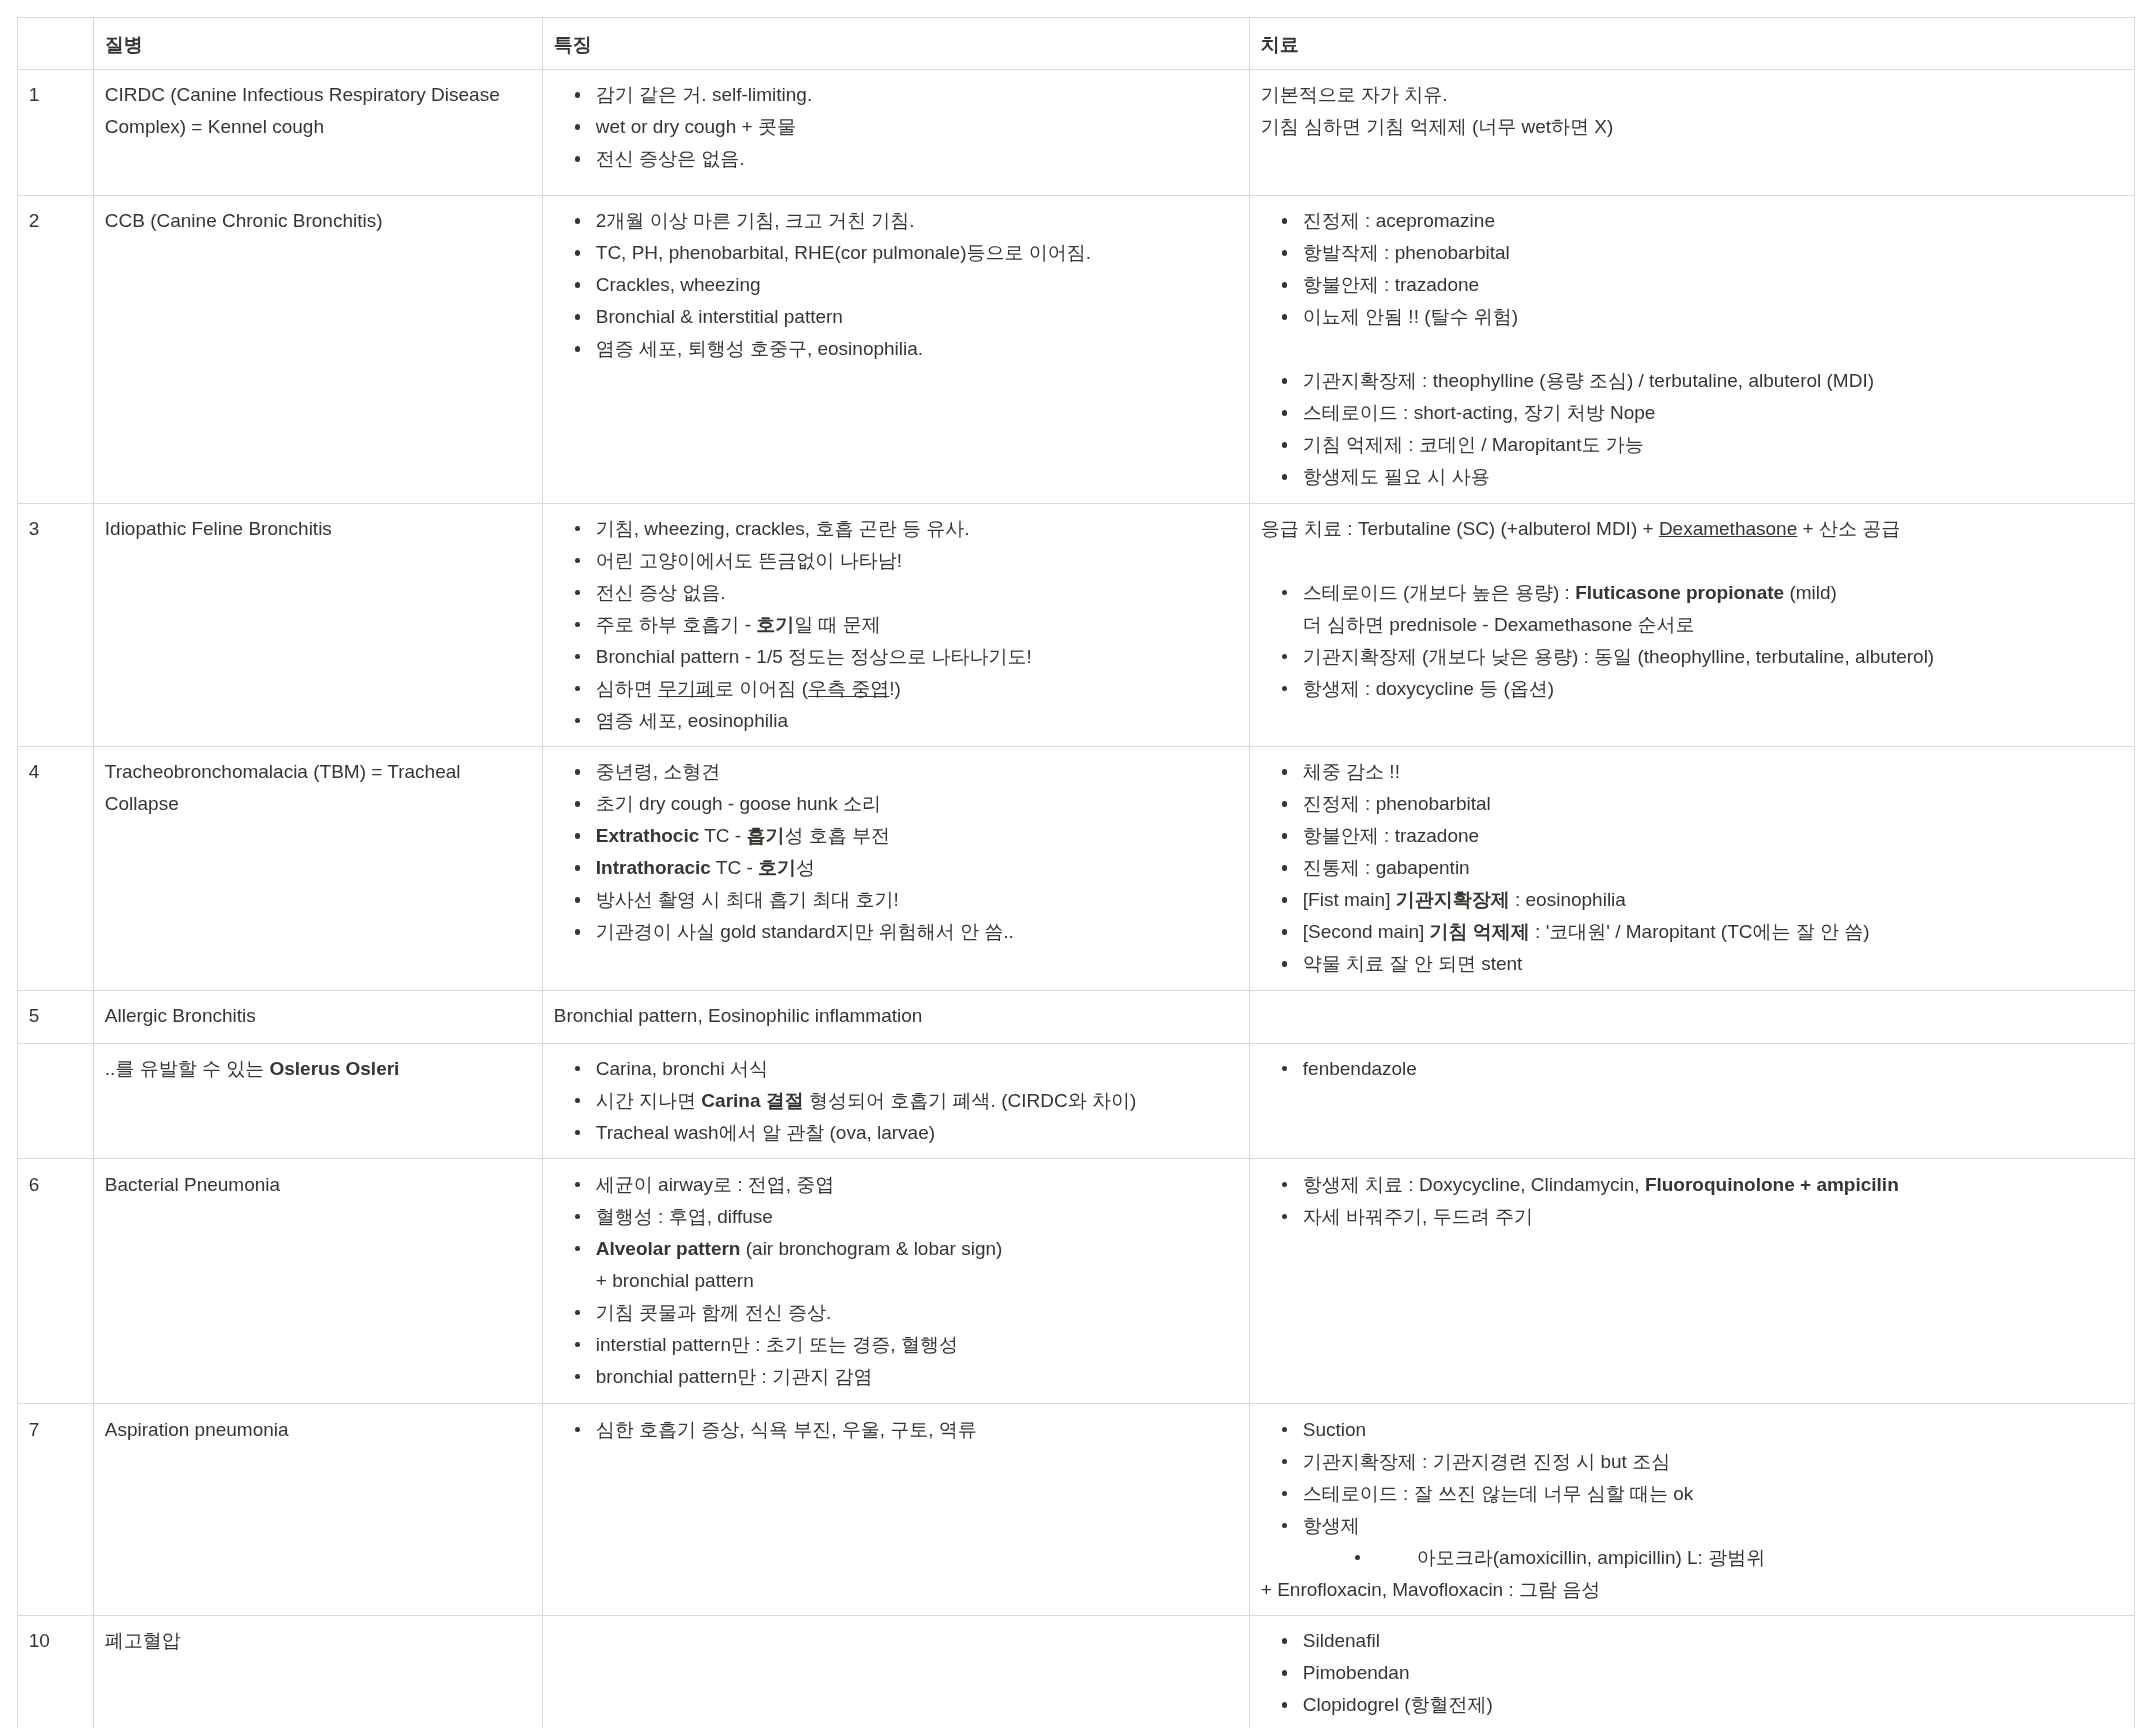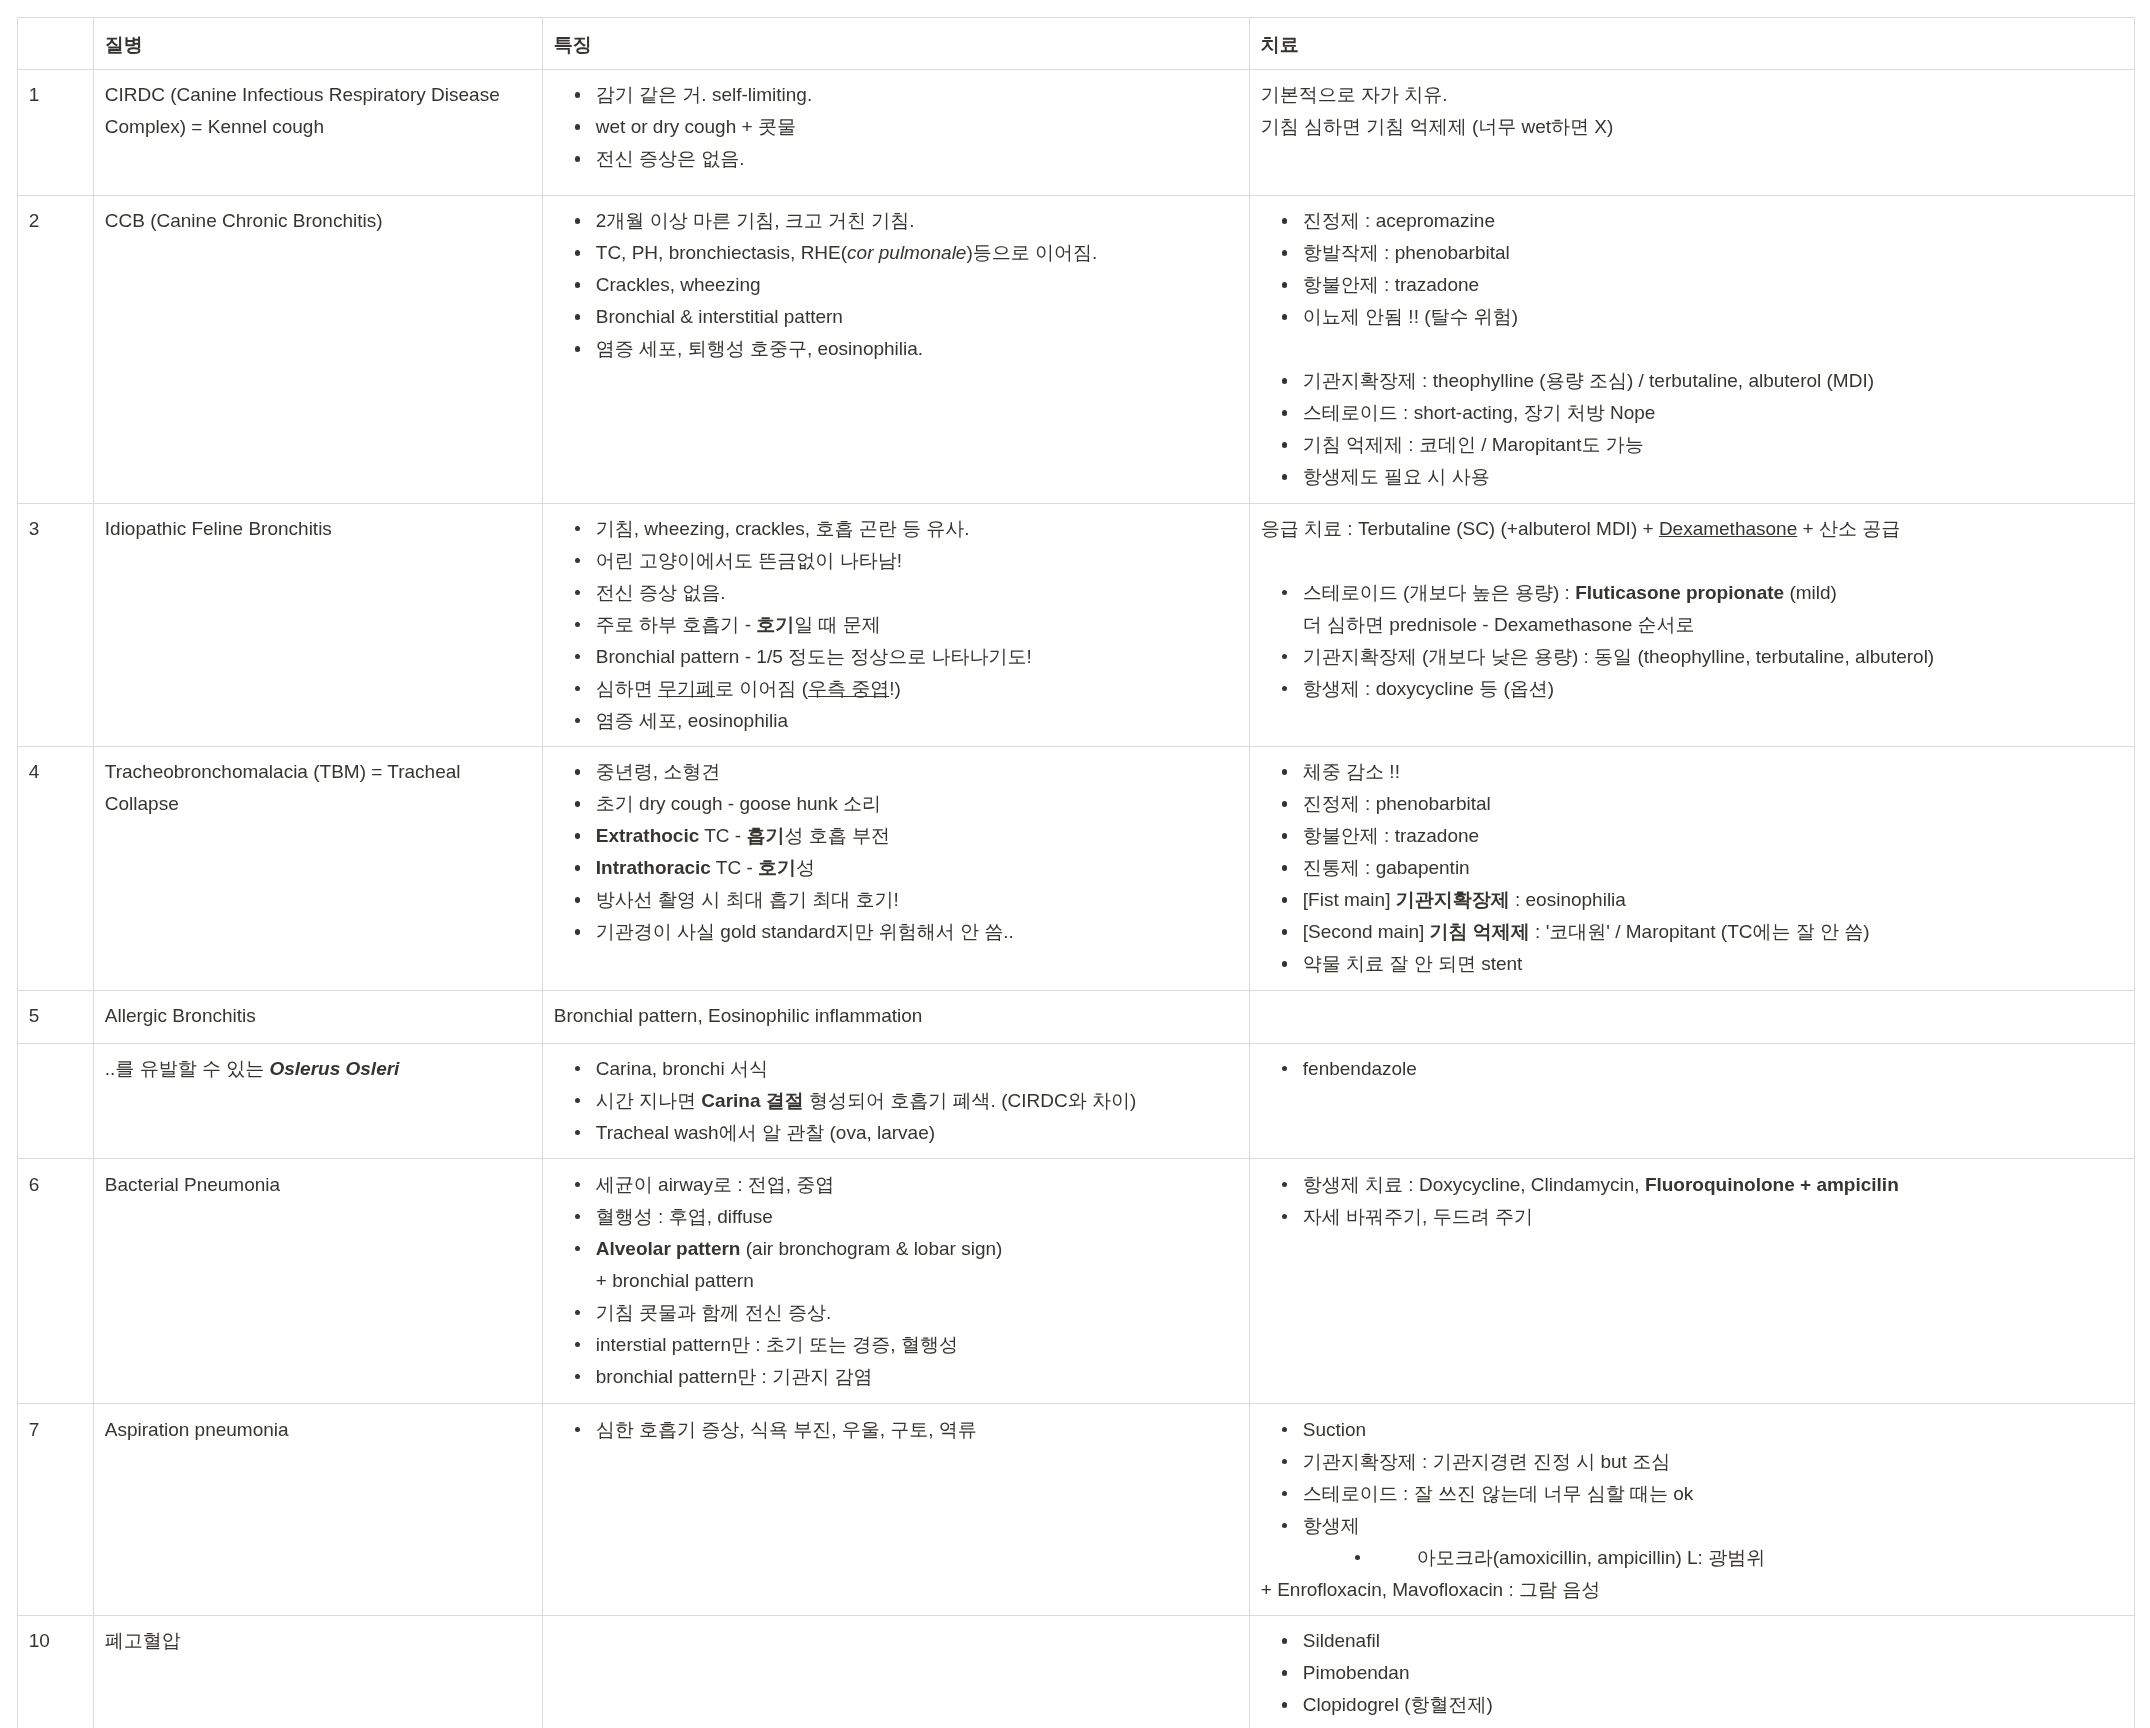--- a/index.html
+++ b/index.html
@@ -54,21 +54,21 @@
   .line.c  { display: block; margin-left: 42px; }
   .line.c2 { display: block; }
   .line.sp { height: 32px; }
   .dotcol { flex: 0 0 21px; display: flex; }
   .dot {
     width: 5.4px; height: 5.4px; border-radius: 50%;
     background: #37352f; margin-top: 13px;
   }
   .content { flex: 1 1 auto; min-width: 0; }
   .bold { font-weight: 700; }
-  .italic { font-style: italic; }
+  .italic { }
   .underline { text-decoration: underline; margin-top: 48px; }
 </style>
 </head>
 <body>
 
 <div class="table-wrap">
   <table>
     <colgroup>
       <col class="c-num">
       <col class="c-disease">
@@ -127,21 +127,21 @@
             <div class="line b">
               <span class="dotcol">
                 <span class="dot"></span>
               </span>
               <span class="content"><span>2개월 이상 마른 기침, 크고 거친 기침.</span></span>
             </div>
             <div class="line b">
               <span class="dotcol">
                 <span class="dot"></span>
               </span>
-              <span class="content"><span>TC, PH, bronchiectasis, RHE(</span><span class="italic">cor pulmonale</span><span>)등으로 이어짐.</span></span>
+              <span class="content"><span>TC, PH, phenobarbital, RHE(</span><span class="italic">cor pulmonale</span><span>)등으로 이어짐.</span></span>
             </div>
             <div class="line b">
               <span class="dotcol">
                 <span class="dot"></span>
               </span>
               <span class="content"><span>Crackles, wheezing</span></span>
             </div>
             <div class="line b">
               <span class="dotcol">
                 <span class="dot"></span>

